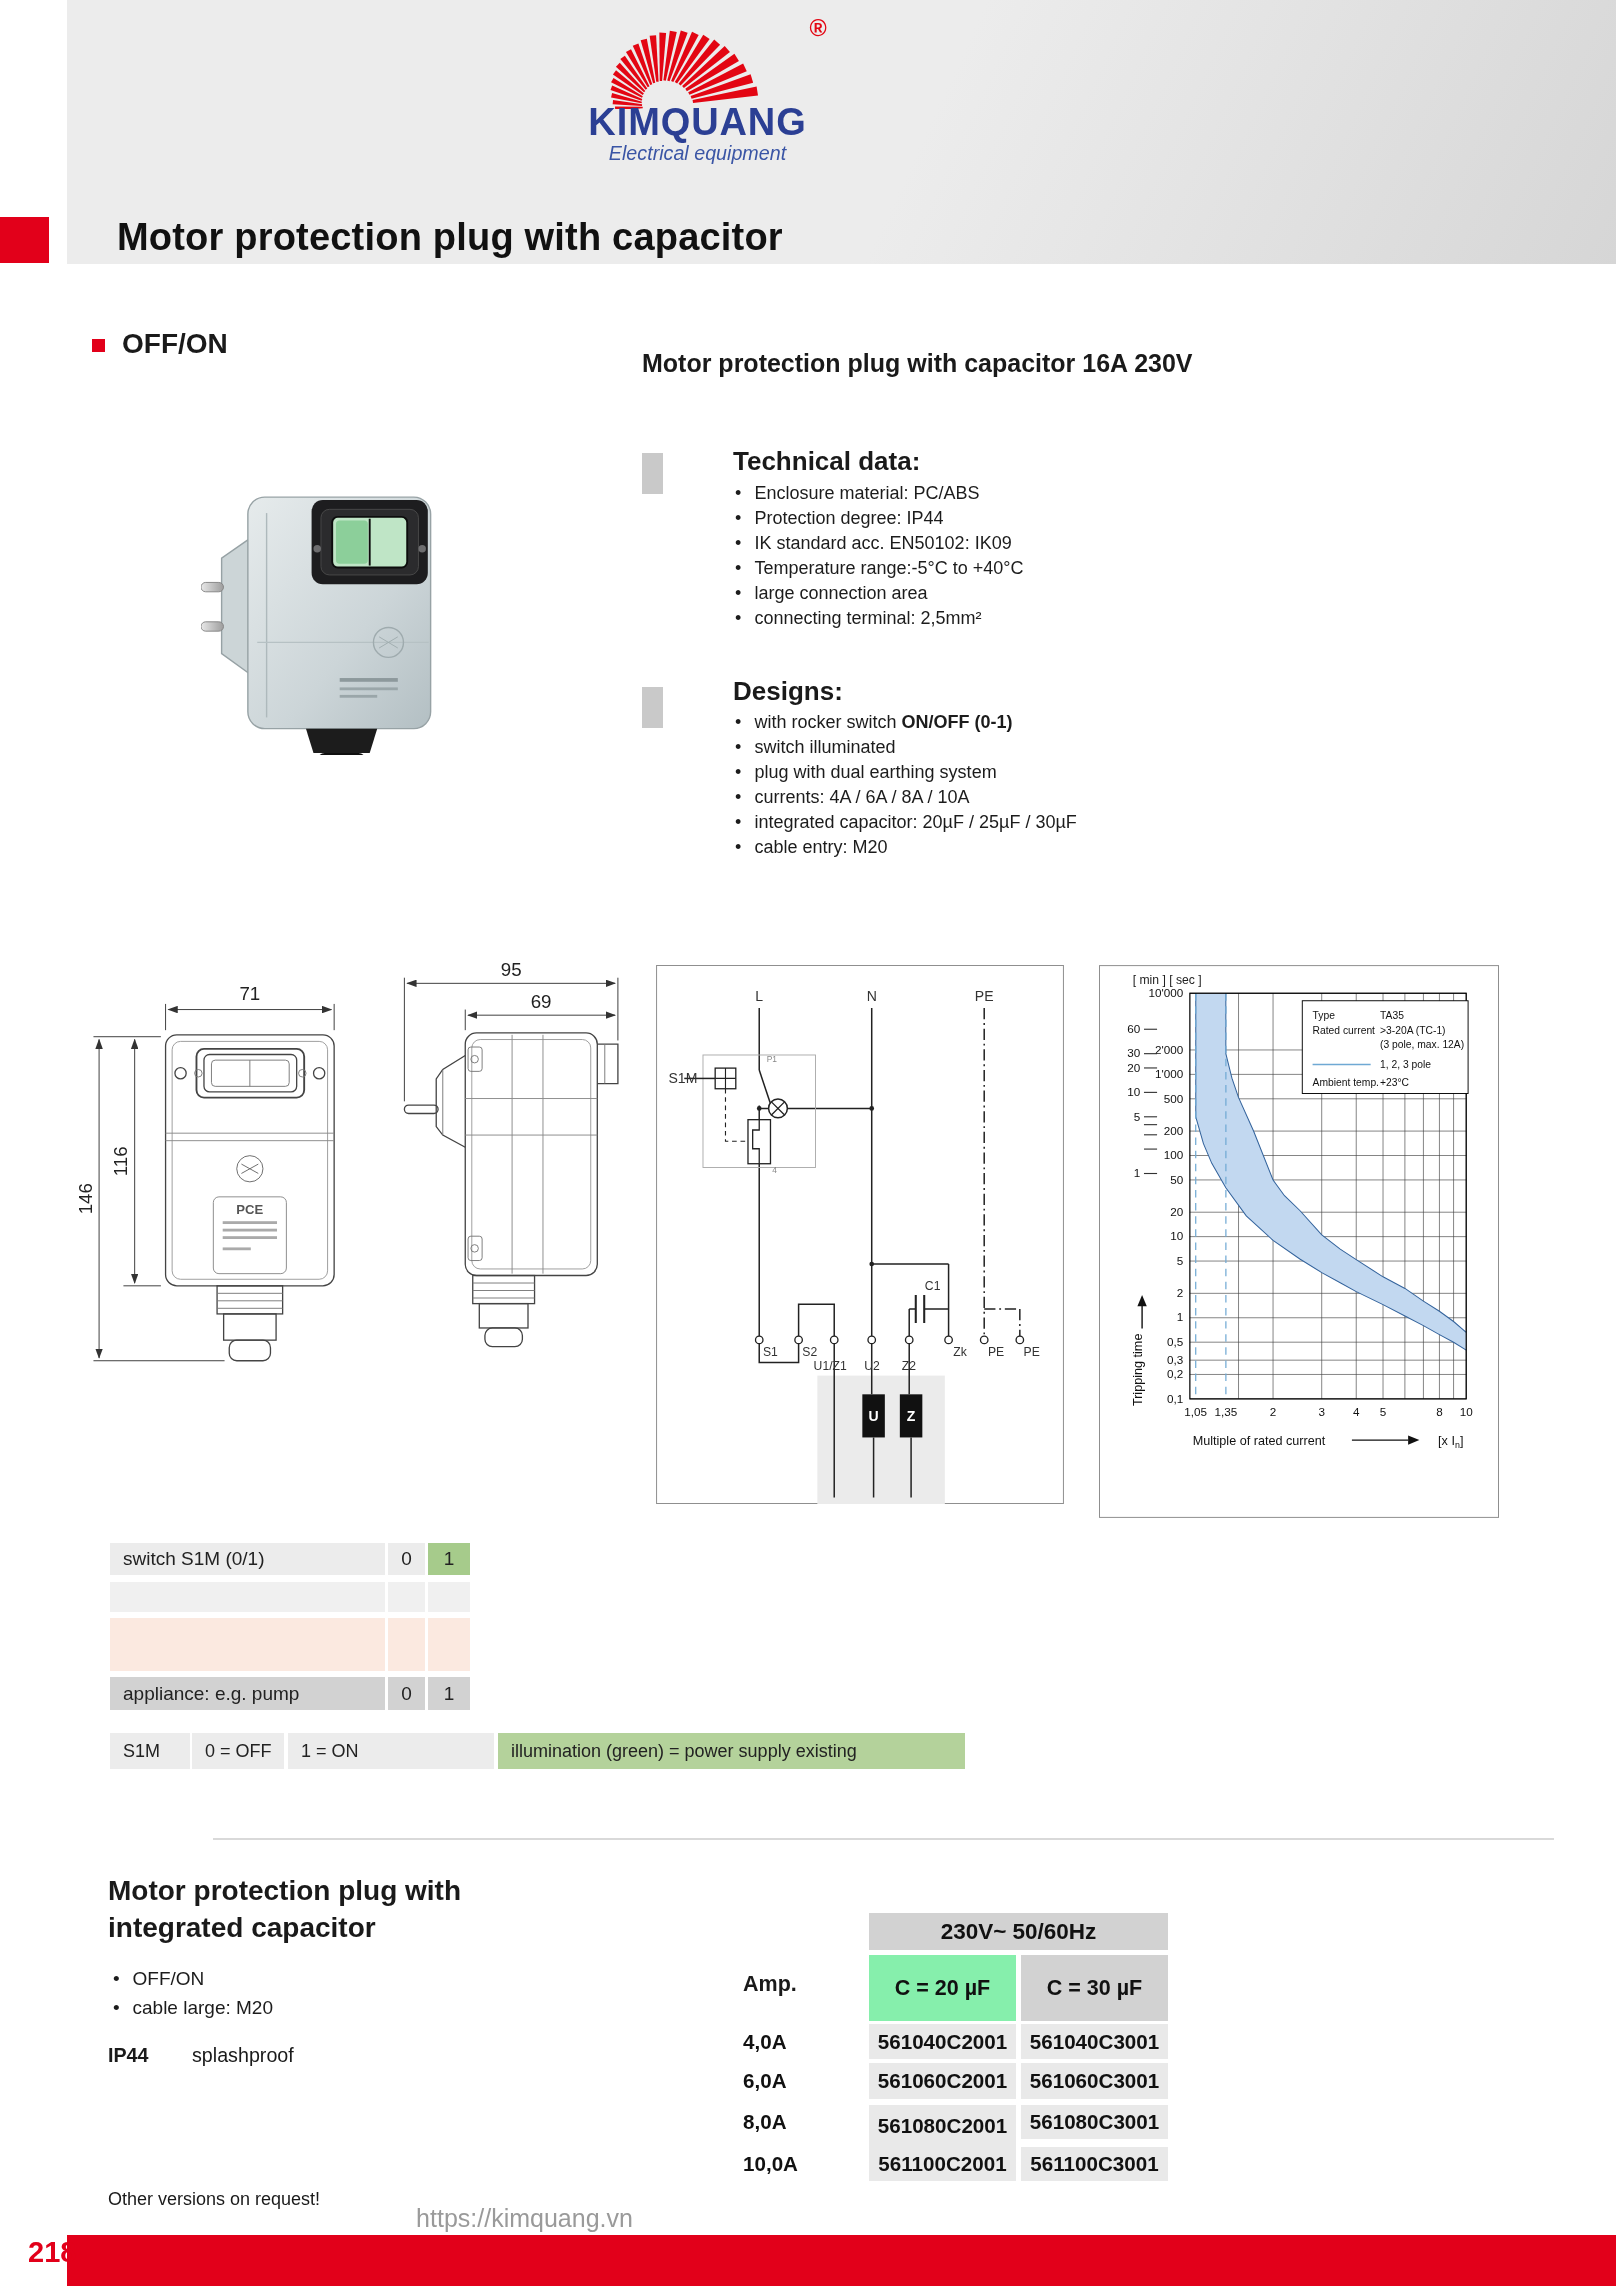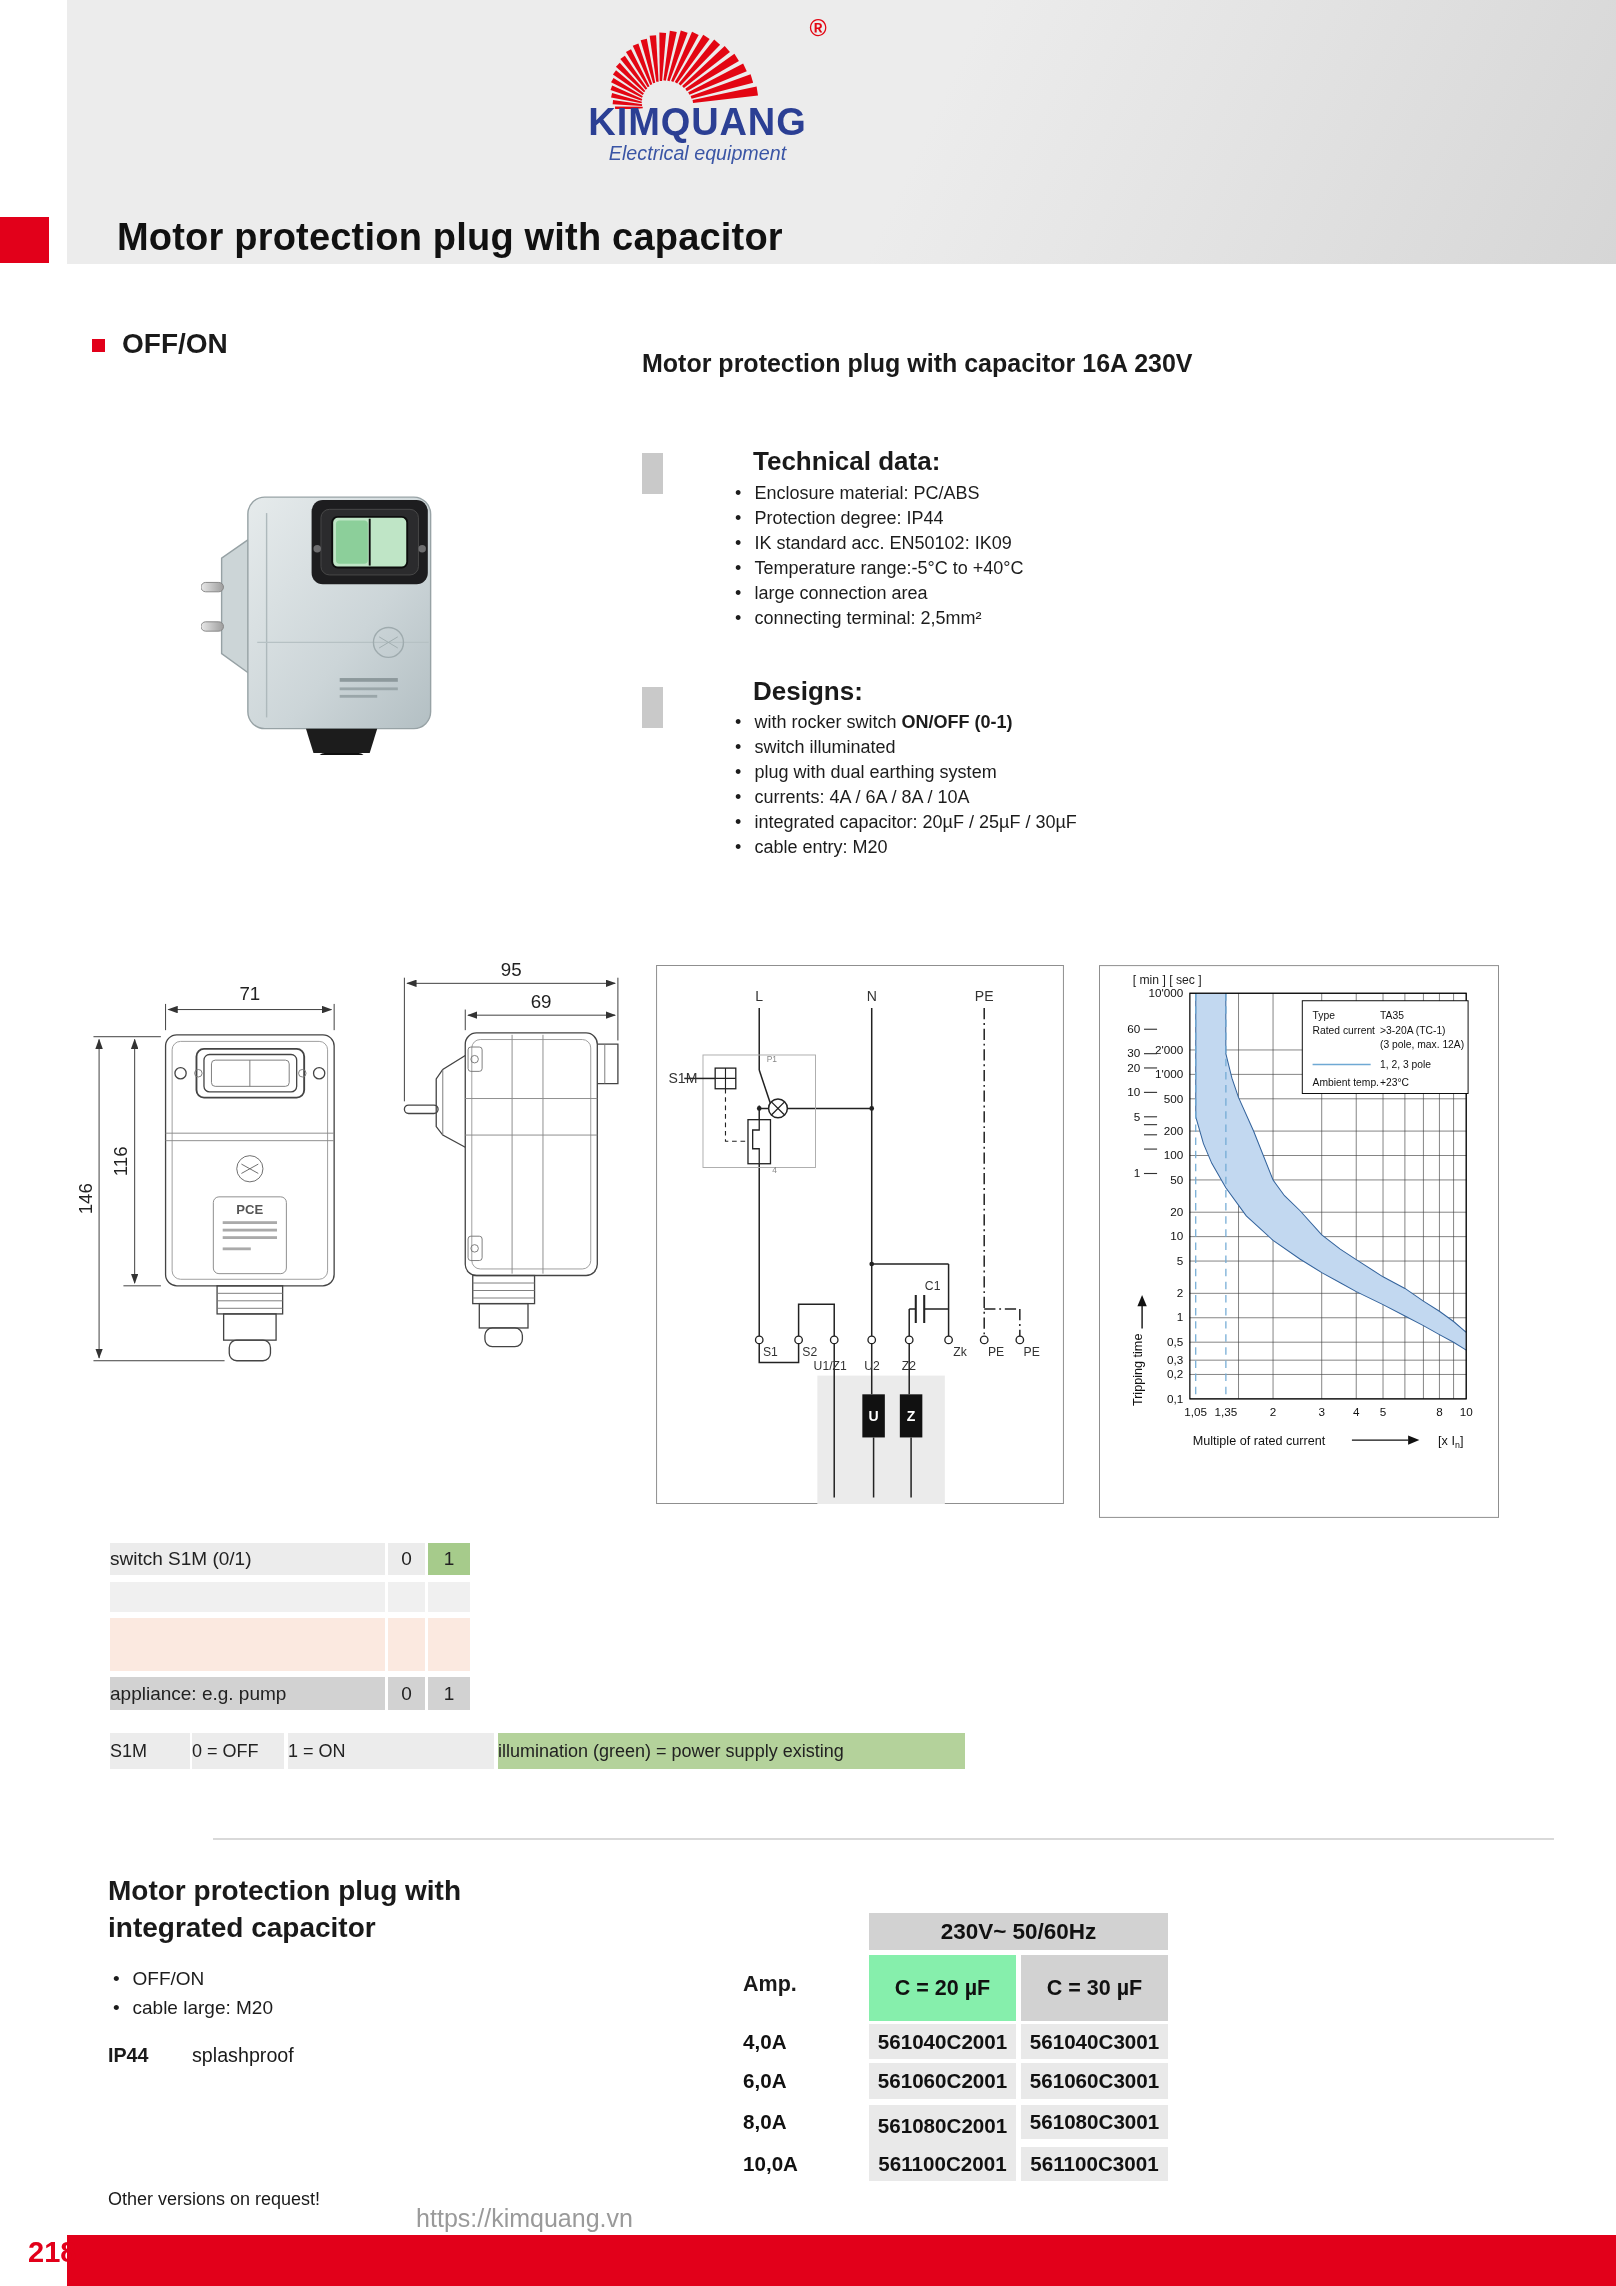--- a/index.html
+++ b/index.html
@@ -18,28 +18,28 @@
   .logo-tagline{position:absolute;left:0;top:127px;width:100%;text-align:center;
     font-style:italic;font-size:19.7px;color:#3a55a5;}
   .logo-reg{position:absolute;right:11.2px;top:0;font-size:23.4px;color:#e30613;font-weight:bold;}
   
   .offon-sq{left:92px;top:339px;width:13px;height:13px;background:#e2001a;}
   .offon-label{left:122px;top:328px;font-size:28px;font-weight:bold;}
   
   .prod-heading{left:642px;top:347px;font-size:25px;font-weight:bold;line-height:32px;width:675px;}
   .sq{display:inline-block;width:20.6px;height:20.6px;background:#c9c9c9;margin-right:8.4px;vertical-align:top;}
   .squares{width:56px;}
-  .sec-heading{font-size:26px;font-weight:bold;margin-left:20px;}
+  .sec-heading{font-size:26px;font-weight:bold;}
   ul.bullets{list-style:none;margin:0;padding:0;font-size:18px;line-height:25px;color:#1c1c1c;}
   ul.bullets li{position:relative;padding-left:21.5px;}
   ul.bullets li::before{content:"\2022";position:absolute;left:1.9px;}
   
   .st-cell{position:absolute;display:flex;align-items:center;font-size:19px;color:#222;box-sizing:border-box;}
   .ctr{justify-content:center;}
-  .pl{}
+  .pl{padding-left:13px;}
   
   .pt-cell{position:absolute;display:flex;align-items:center;justify-content:center;
     font-weight:bold;color:#111;box-sizing:border-box;}
   
   .bl-heading{left:108px;top:1872px;font-size:28px;font-weight:bold;line-height:37px;}
   
   .footer-bar{left:67px;top:2235px;width:1549px;height:52px;background:#e2001a;}
   .page-num{left:28px;top:2236px;font-size:29px;font-weight:bold;color:#e2001a;}
   .website{left:337px;top:2204px;width:375px;text-align:center;font-size:25px;color:#9a9a9a;z-index:5;}
   .divider{left:213px;top:1838px;width:1341px;height:1.9px;background:#d9d9d9;}

